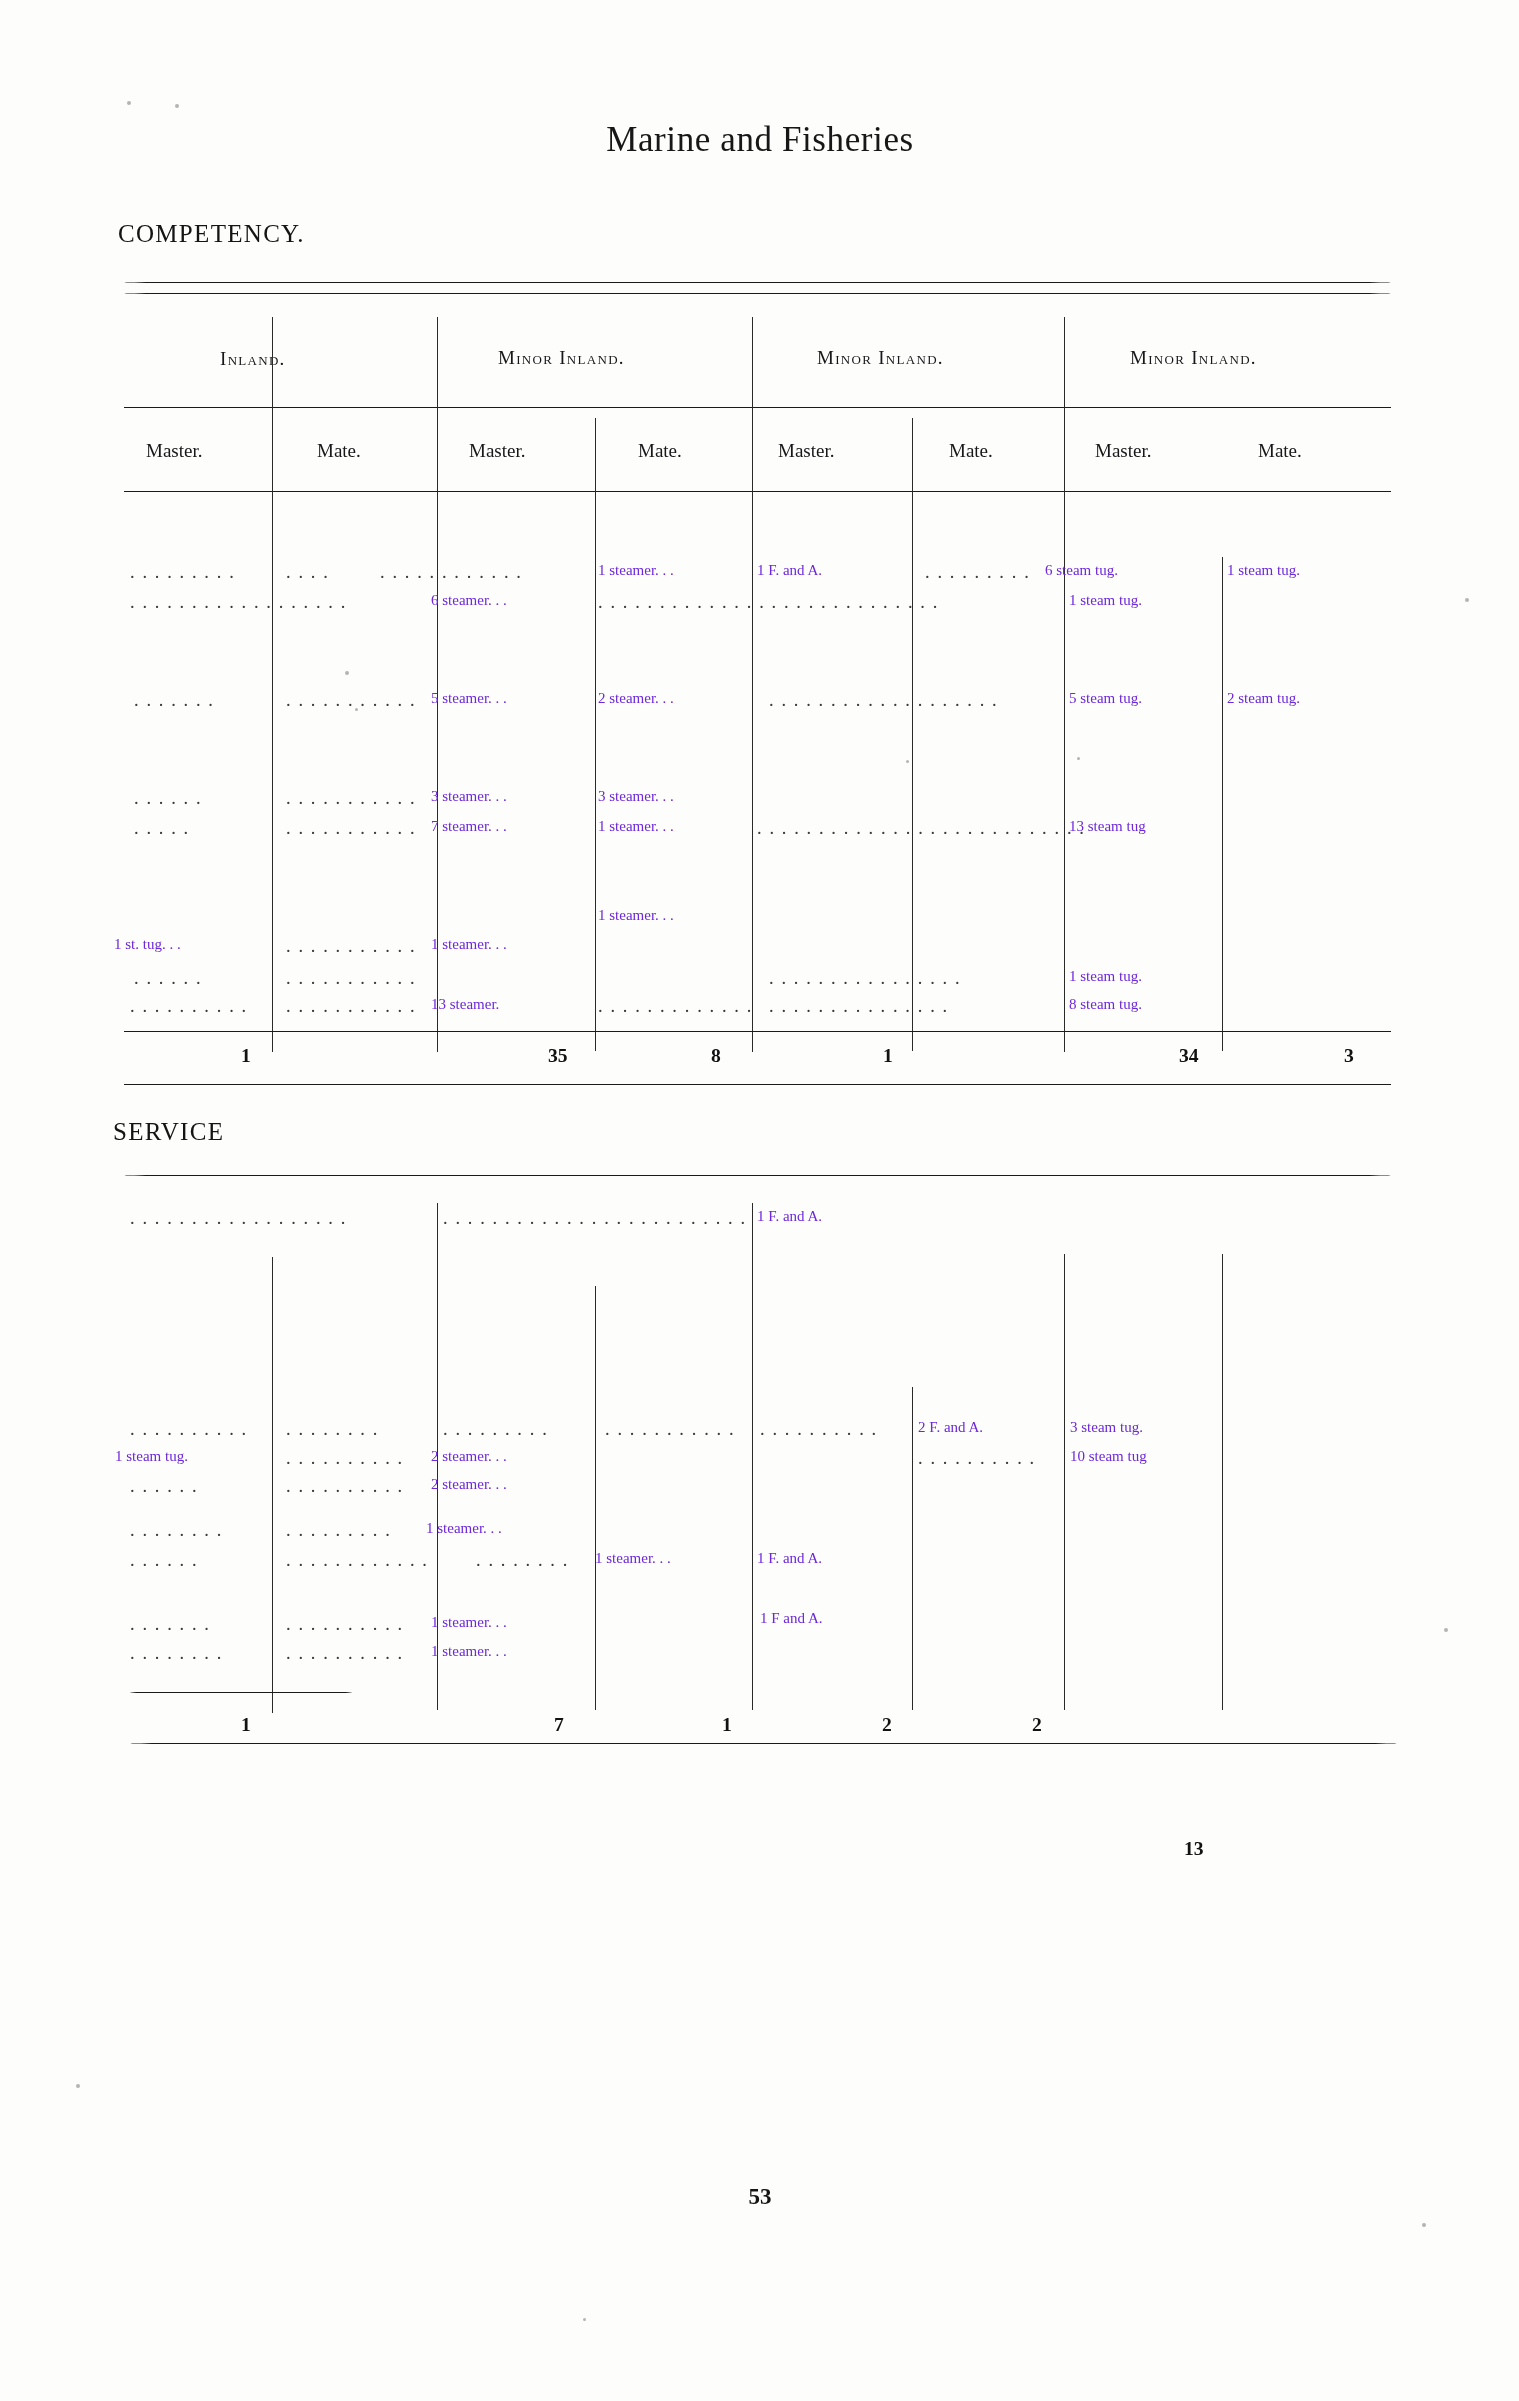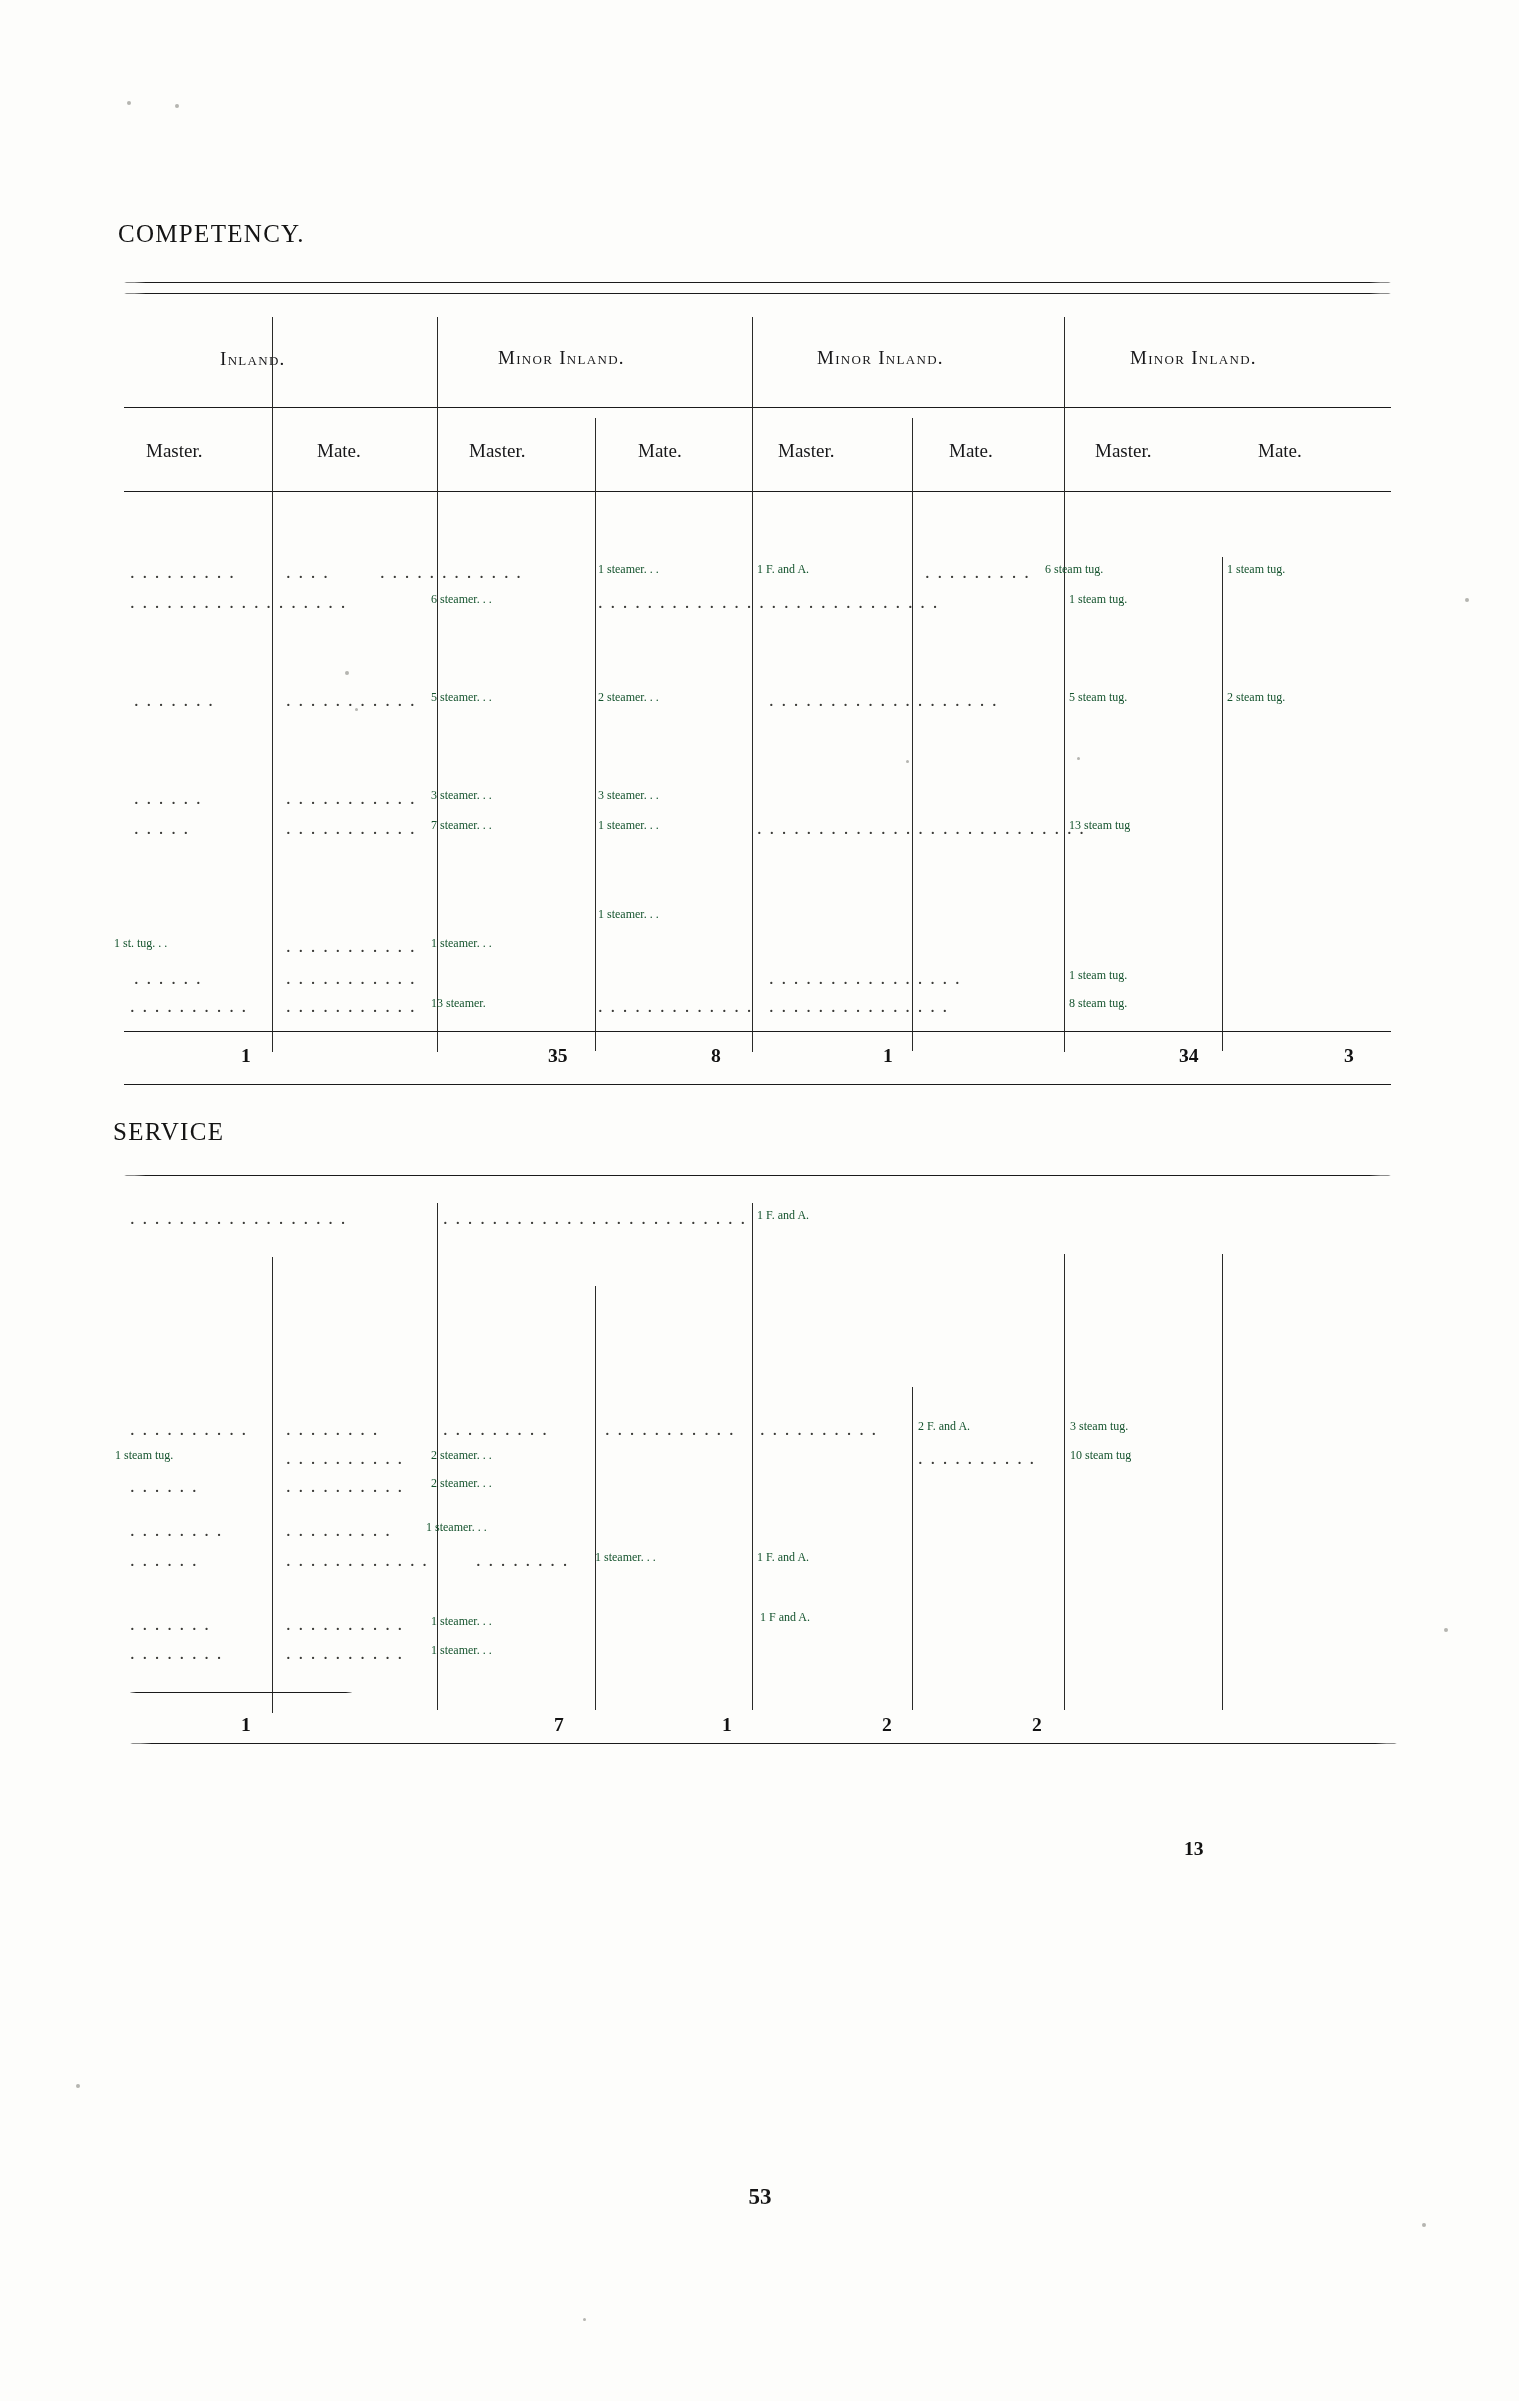--- a/index.html
+++ b/index.html
@@ -85,22 +85,22 @@
   .col-label {
     position: absolute;
     font-size: 19px;
     color: #18181a;
     font-family: "Liberation Serif", serif;
   }
 
   
   .cell {
     position: absolute;
-    font-size: 12px;
-    color: #14532d;
+    font-size: 15px;
+    color: #6d28d9;
     font-family: "Liberation Serif", serif;
     white-space: nowrap;
   }
   .cell.lead { letter-spacing: 0px; }
   .dots {
     position: absolute;
     font-size: 18.4px;
     color: #3b3b38;
     letter-spacing: 1.6px;
     white-space: nowrap;
@@ -126,20 +126,21 @@
     font-weight: bold;
     color: #151515;
     font-family: "Liberation Serif", serif;
   }
 </style>
 </head>
 <body>
 
 <div class="page">
 
+  <div id="page-title">Marine and Fisheries</div>
 
   <div class="section-caption" id="caption-competency">COMPETENCY.</div>
 
   <div class="rule curve" style="left:124px; top:282px; width:1267px;"></div>
   <div class="rule curve" style="left:124px; top:293px; width:1267px;"></div>
 
   <div class="grp-label" style="left:220px; top:348px;">Inland.</div>
   <div class="grp-label" style="left:498px; top:347px;">Minor Inland.</div>
   <div class="grp-label" style="left:817px; top:347px;">Minor Inland.</div>
   <div class="grp-label" style="left:1130px; top:347px;">Minor Inland.</div>

